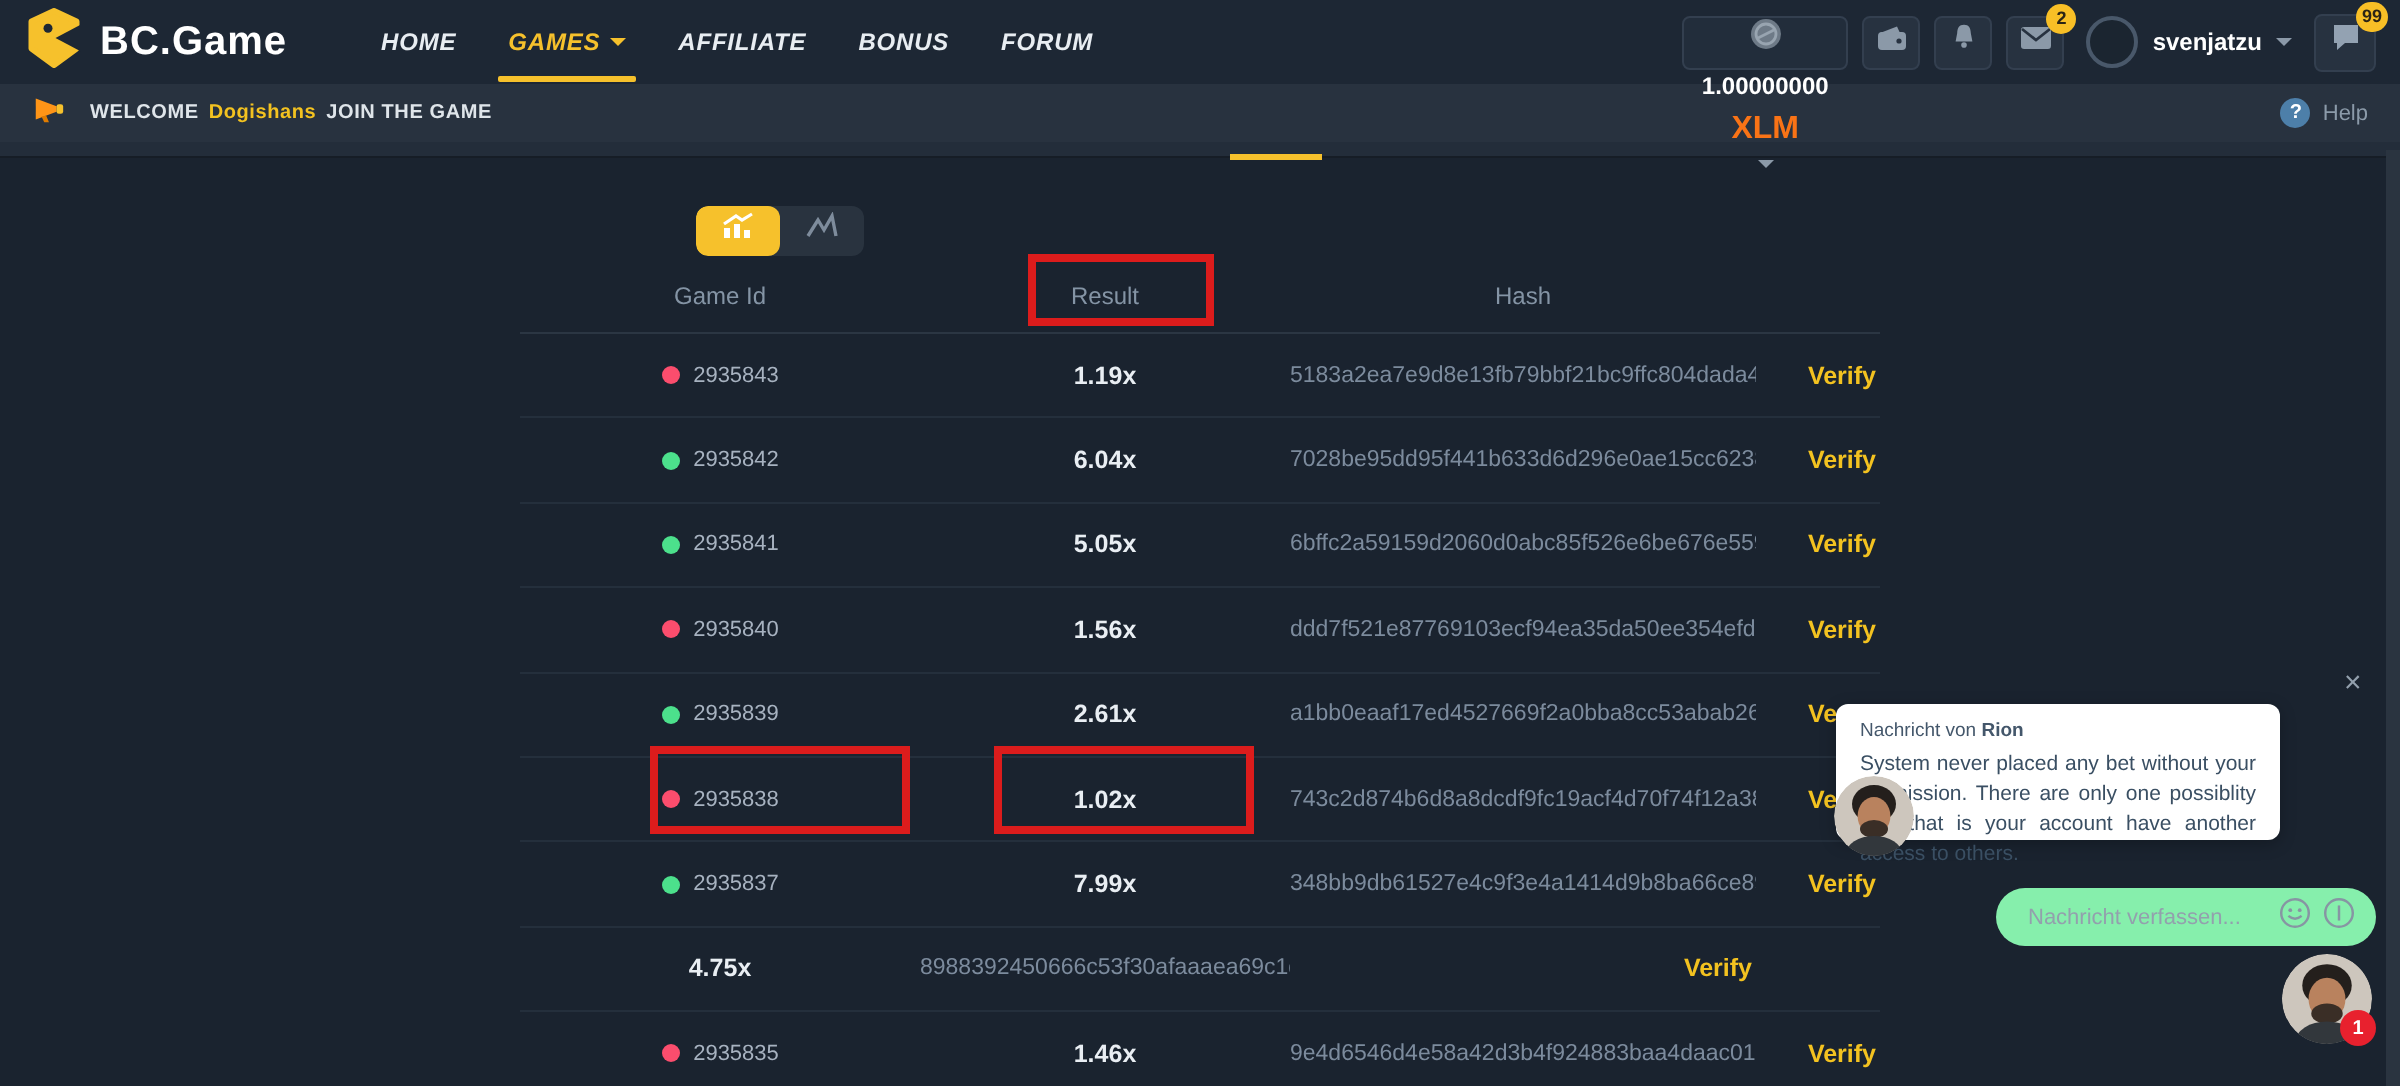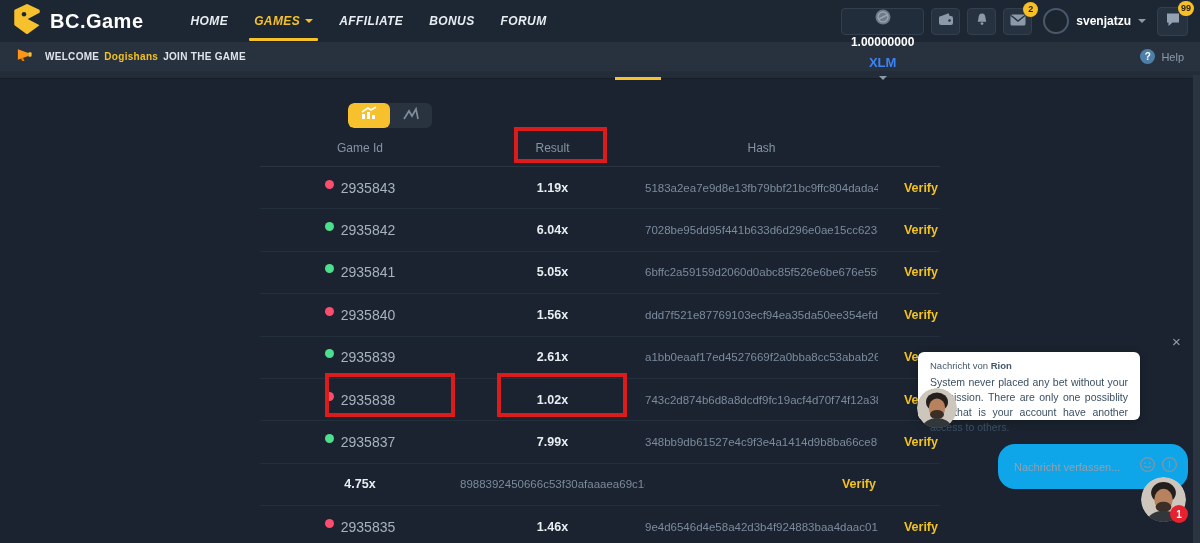--- a/index.html
+++ b/index.html
@@ -19,21 +19,21 @@
   .nav-item.active { color:#f6c12c; }
   .nav-item.active::after { content:""; position:absolute; left:8px; right:8px; bottom:1px;
               height:3px; background:#f6c12c; border-radius:1px; }
   .caret { width:0; height:0; border-left:4px solid transparent; border-right:4px solid transparent;
            border-top:4px solid #f6c12c; display:inline-block; }
   .caret.gray { border-top-color:#8b99a8; }
   .header-right { margin-left:auto; display:flex; align-items:center; gap:7px; }
   .balance-box { display:flex; align-items:center; gap:6px; border:1px solid #333f4f;
                  background:#222d3b; border-radius:4px; height:27px; padding:0 9px; cursor:pointer;flex-direction:column; }
   .balance-amount { color:#ffffff; font-size:12px; font-weight:bold; }
-  .balance-cur { color:#3b82f6; font-size:13px; font-weight:bold; }
+  .balance-cur { color:#f97316; font-size:16px; font-weight:bold; }
   .icon-btn { position:relative; width:29px; height:27px; background:#273240; border:1px solid #333f4f;
               border-radius:4px; display:flex; align-items:center; justify-content:center; cursor:pointer; }
   .badge { position:absolute; top:-7px; right:-7px; min-width:15px; height:15px; padding:0 3px;
            background:#f8bf26; color:#2a2416; font-size:9px; font-weight:bold; border-radius:8px;
            display:flex; align-items:center; justify-content:center; }
   .user-group { display:flex; align-items:center; gap:7px; margin:0 4px; cursor:pointer; }
   .avatar-ring { width:26px; height:26px; border-radius:50%; border:2px solid #49586a; background:#1b2530; }
   .username { color:#ffffff; font-size:12px; font-weight:bold; }
 
   
@@ -60,22 +60,22 @@
 
   
   .thead { position:absolute; top:130px; left:260px; width:680px; height:37px;
            display:grid; grid-template-columns:200px 185px 1fr 62px; align-items:center;
            border-bottom:1px solid #2b3643; }
   .th { color:#8494a5; font-size:12px; text-align:center; }
   .th-hash { text-align:center; }
   .tbody { position:absolute; top:167px; left:260px; width:680px; }
   .trow { display:grid; grid-template-columns:200px 185px 1fr 62px; align-items:center;
           height:42.4px; border-bottom:1px solid #242f3c; }
-  .cell-id { display:flex; align-items:flex-start; justify-content:center; gap:7px;
-             color:#a7b2c0; font-size:14px; }
+  .cell-id { display:flex; align-items:center; justify-content:center; gap:7px;
+             color:#a7b2c0; font-size:11px; }
   .dot { width:9px; height:9px; border-radius:50%; flex:0 0 auto; }
   .cell-result { text-align:center; color:#e9eef3; font-size:12.5px; font-weight:bold; }
   .cell-hash { color:#7c8b9d; font-size:11.5px; white-space:nowrap; overflow:hidden; }
   .cell-verify { color:#f3c220; font-size:12.5px; font-weight:bold; text-align:right;
                  padding-right:2px; cursor:pointer; }
 
   
   .anno { position:absolute; border:4px solid #dc1c1c; z-index:8; pointer-events:none; }
   .anno-result-header { left:514px; top:127px; width:93px; height:36px; }
   .anno-game-id { left:325px; top:373px; width:130px; height:44px; }
@@ -84,21 +84,21 @@
   
   .chat-close { position:absolute; left:1172px; top:334px; color:#93a0ad; font-size:15px;
                 line-height:15px; cursor:pointer; z-index:12; }
   .chat-card { position:absolute; left:918px; top:352px; width:222px; height:68px; background:#ffffff;
                border-radius:6px; padding:8px 12px; z-index:11; box-shadow:0 2px 8px rgba(0,0,0,.25); }
   .chat-card-title { font-size:9.5px; color:#44576b; margin-bottom:4px; }
   .chat-card-title b { font-weight:bold; }
   .chat-card-body { font-size:10.5px; color:#3a4f63; line-height:1.42; text-align:justify; }
   .mini-avatar { position:absolute; left:917px; top:388px; width:40px; height:40px; border-radius:50%;
                  overflow:hidden; z-index:12; }
-  .chat-input-pill { position:absolute; left:998px; top:444px; width:190px; height:45px; background:#0ea5e9;
+  .chat-input-pill { position:absolute; left:998px; top:444px; width:190px; height:29px; background:#86efac;
                      border-radius:17px; display:flex; align-items:center; padding:0 10px 0 16px; z-index:11; }
   .chat-input { flex:1; border:none; outline:none; font-size:11px; color:#3a4f63; background:transparent;
                 font-family:"Liberation Sans", sans-serif; min-width:0; }
   .chat-input::placeholder { color:#93a0ad; }
   .pill-icons { display:flex; align-items:center; gap:5px; }
   .big-avatar { position:absolute; left:1141px; top:477px; width:45px; height:45px; border-radius:50%;
                 overflow:hidden; z-index:11; cursor:pointer; }
   .avatar-badge { position:absolute; left:1170px; top:505px; width:18px; height:18px; border-radius:50%;
                   background:#e8212e; color:#fff; font-size:10px; font-weight:bold; display:flex;
                   align-items:center; justify-content:center; z-index:12; }

